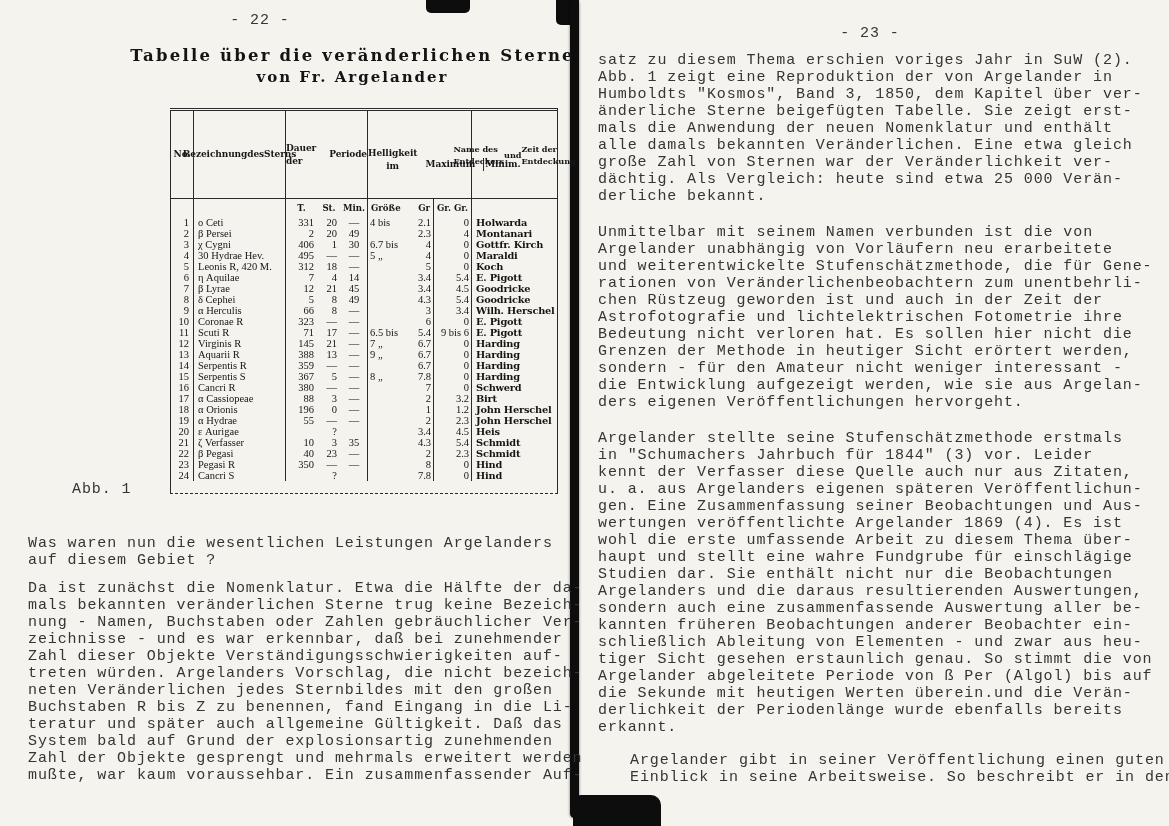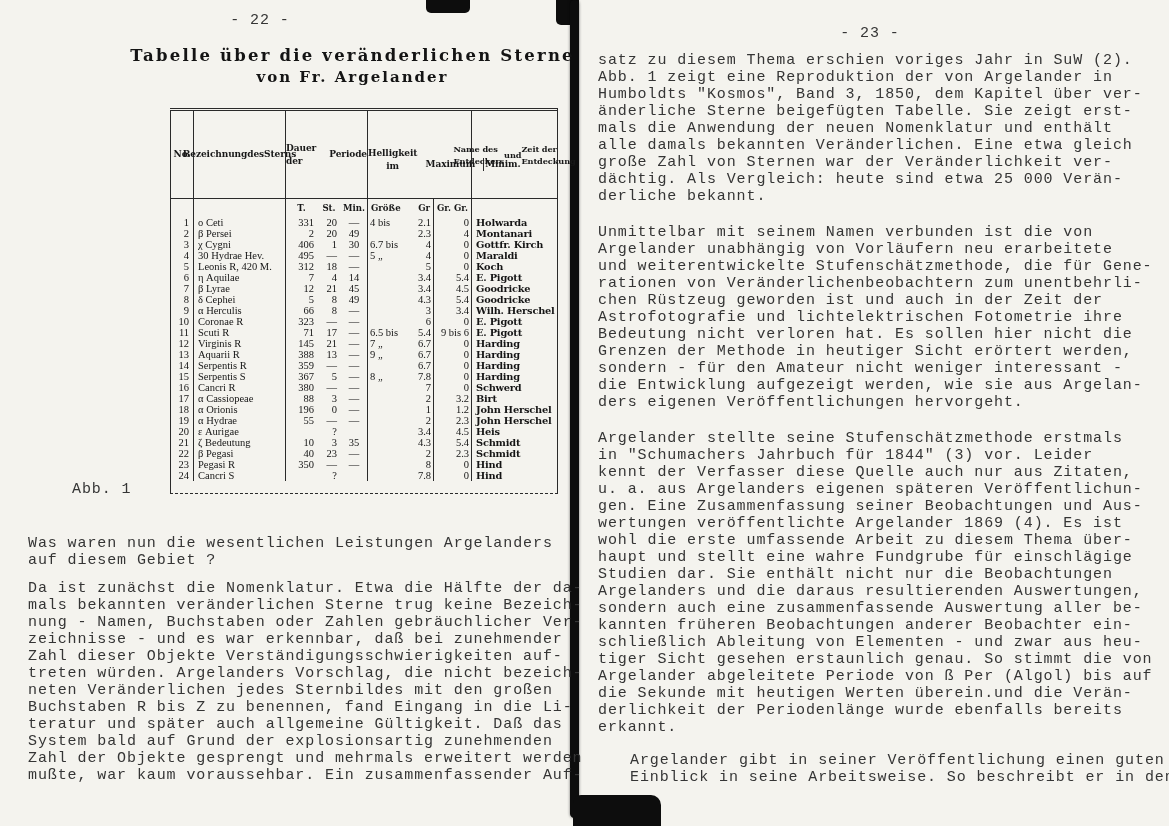--- a/index.html
+++ b/index.html
@@ -398,21 +398,21 @@
     <span class="td td-max">
             <i class="maxl"></i>
             <i class="maxr">3.4</i>
           </span>
     <span class="td td-minv">4.5</span>
     <span class="td td-disc">Heis</span>
   </div>
 
   <div class="trow">
     <span class="td td-no">21</span>
-    <span class="td td-name">ζ Bedeutung</span>
+    <span class="td td-name">ζ Verfasser</span>
     <span class="td td-t">10</span>
     <span class="td td-st">3</span>
     <span class="td td-min">35</span>
     <span class="td td-max">
             <i class="maxl"></i>
             <i class="maxr">4.3</i>
           </span>
     <span class="td td-minv">5.4</span>
     <span class="td td-disc">Schmidt</span>
   </div>

